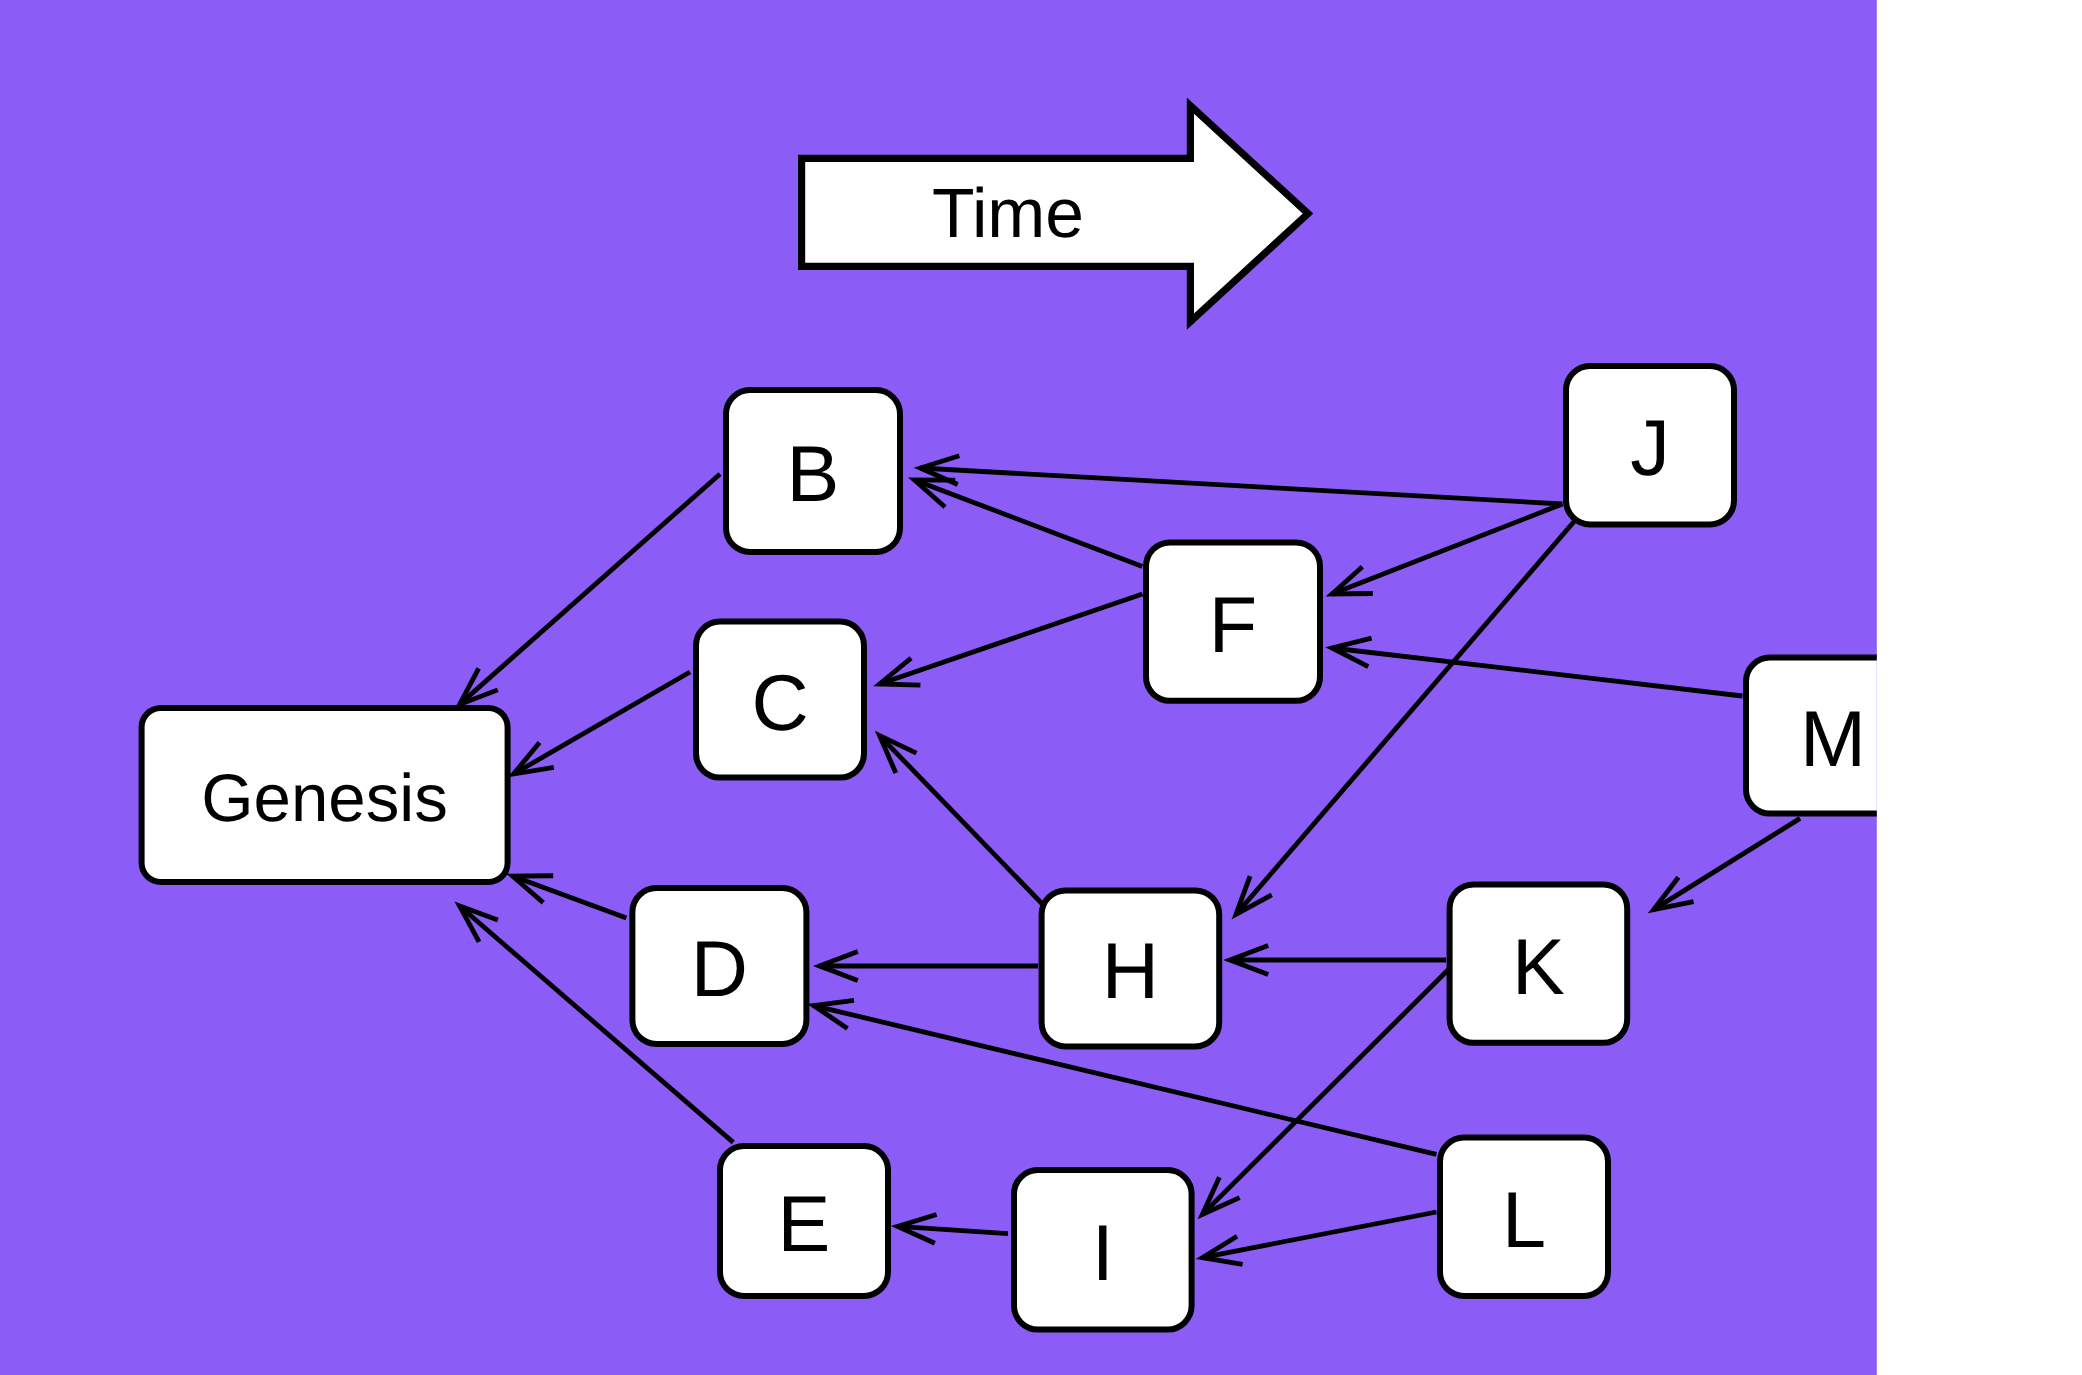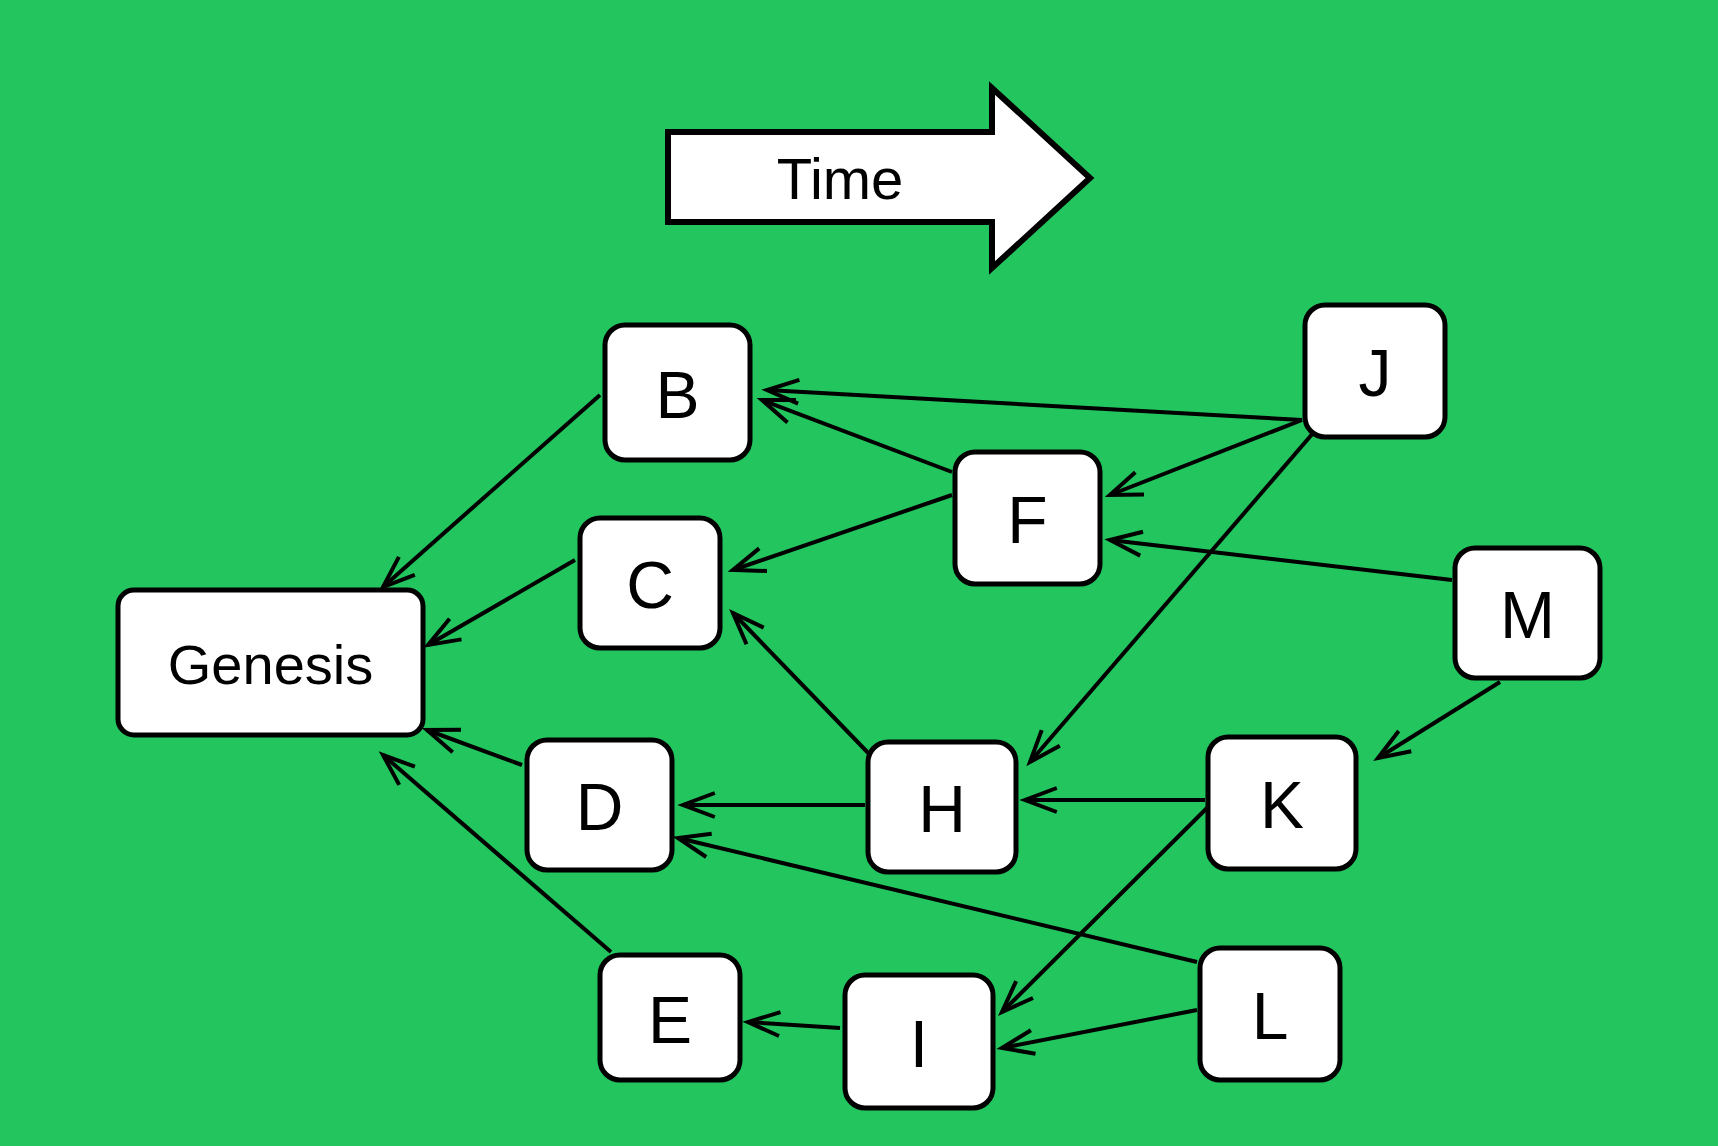--- a/index.html
+++ b/index.html
@@ -6,24 +6,25 @@
   html, body {
     margin: 0;
     padding: 0;
     background: #ffffff;
   }
   body {
     font-family: "Liberation Sans", sans-serif;
   }
   #stage {
     position: relative;
-    width: 1718px;
+    width: 1547px;
     height: 1146px;
-    background: #22c55e;
+    background: #8b5cf6;
     overflow: hidden;
+    padding-left: 17px;
   }
   #diagram-svg {
     position: absolute;
     top: 0;
     left: 0;
     width: 1735px;
     height: 1146px;
   }
   .node-rect {
     fill: #ffffff;

